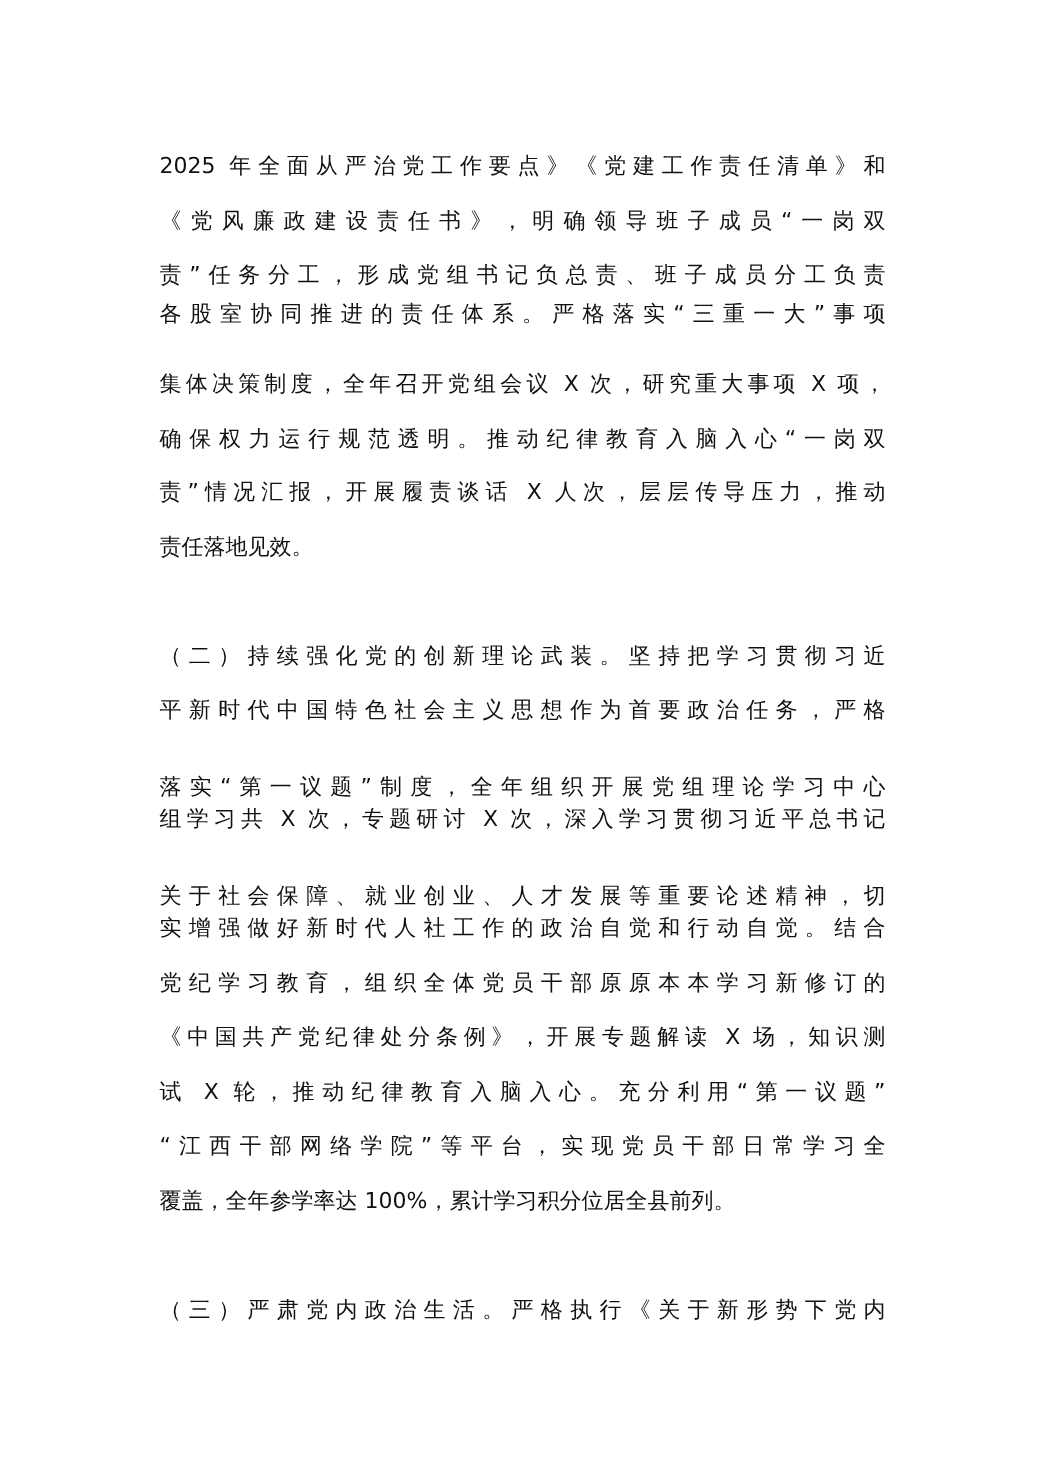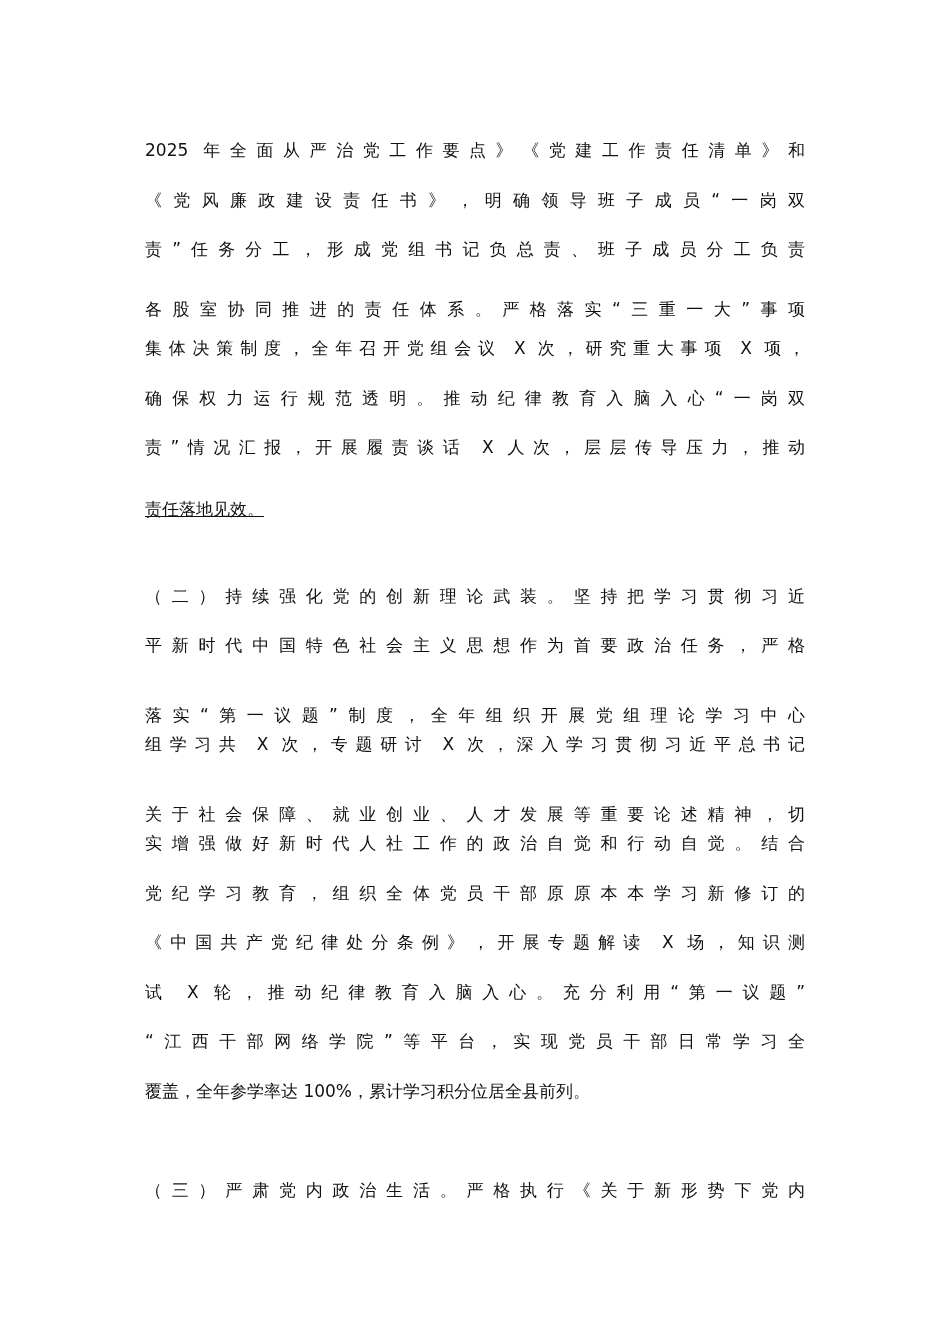--- a/index.html
+++ b/index.html
@@ -21,38 +21,38 @@
       top: 0;
       width: 950px;
       height: 1344px;
       background: #ffffff;
     }
     .line {
       position: absolute;
       left: 145px;
       width: 660px;
       height: 34px;
-      font-size: 17px;
+      font-size: 20px;
       line-height: 34px;
       white-space: nowrap;
       text-align: justify;
       text-align-last: justify;
       letter-spacing: 0;
     }
     .line.last {
       text-align-last: left;
     }
     .line.l0  { top: 133px; }
     .line.l1  { top: 183px; }
     .line.l2  { top: 232px; }
-    .line.l3  { top: 292px; }
+    .line.l3  { top: 268px; }
     .line.l4  { top: 331px; }
     .line.l5  { top: 381px; }
     .line.l6  { top: 430px; }
-    .line.l7  { top: 492px; text-decoration: underline; }
+    .line.l7  { top: 480px; }
 
     .line.p2-0 { top: 579px; }
     .line.p2-1 { top: 628px; }
     .line.p2-2 { top: 698px; }
     .line.p2-3 { top: 727px; }
     .line.p2-4 { top: 777px; margin-top: 20px; }
     .line.p2-5 { top: 826px; }
     .line.p2-6 { top: 876px; }
     .line.p2-7 { top: 925px; }
     .line.p2-8 { top: 975px; }

